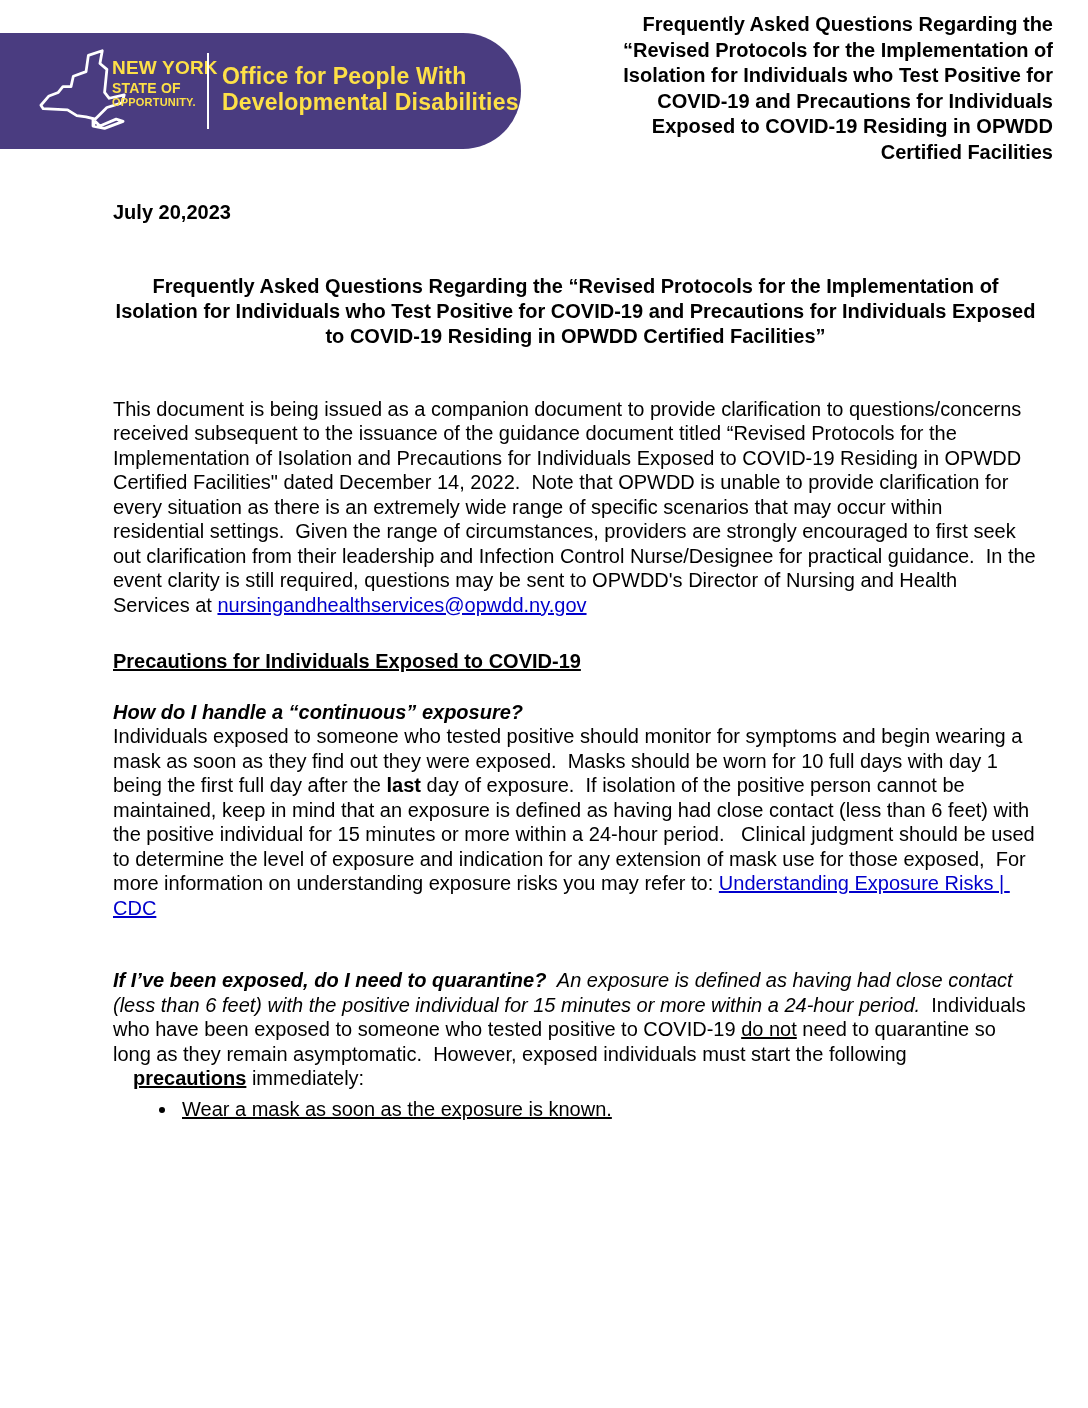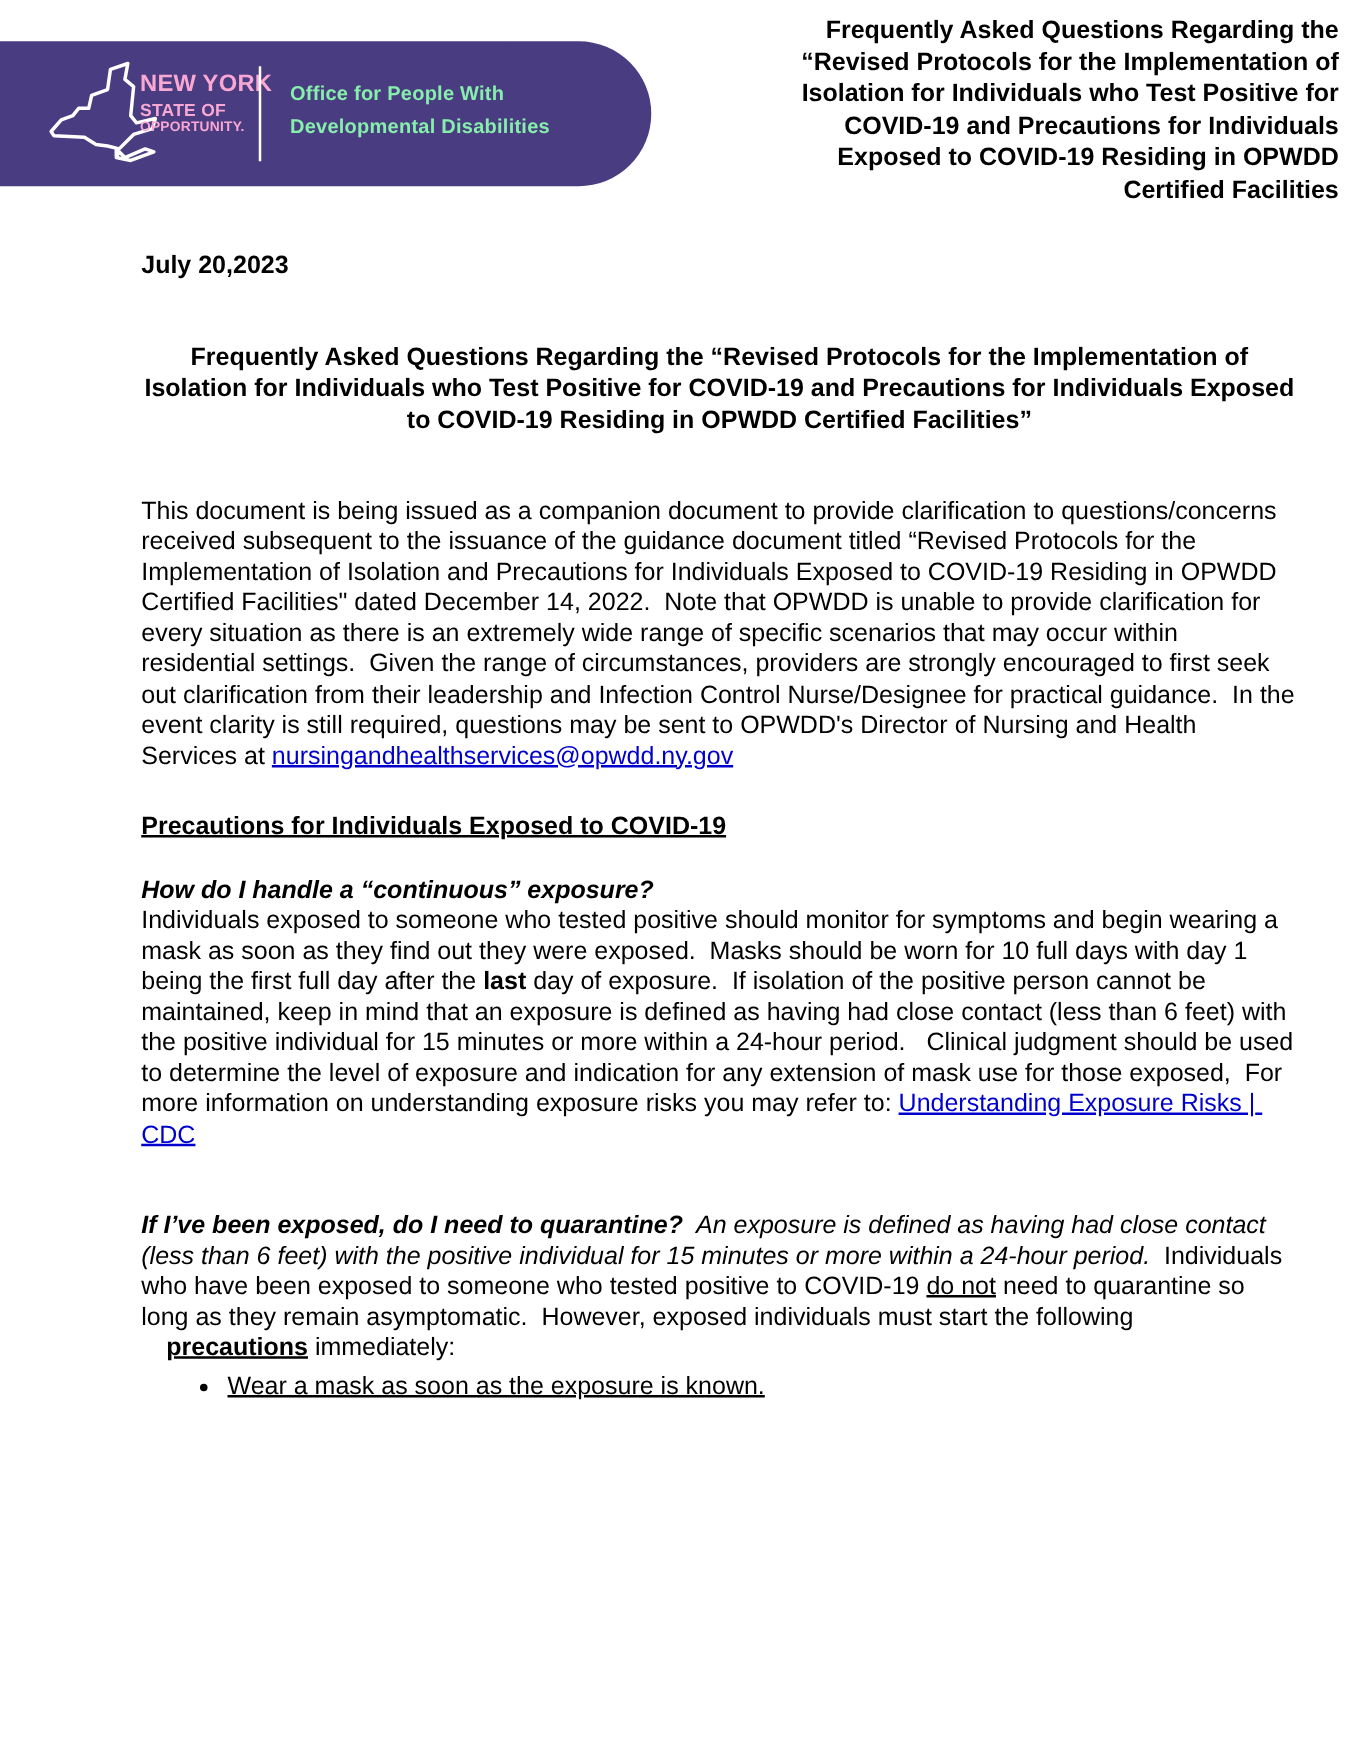--- a/index.html
+++ b/index.html
@@ -10,33 +10,33 @@
     position:relative;overflow:hidden;
   }
   
   .header{position:relative;height:160px;}
   .banner{
     position:absolute;left:0;top:33px;width:521px;height:116px;
     background:#4a3c80;border-radius:0 58px 58px 0;
   }
   .ny-mark{position:absolute;left:34px;top:12px;}
   .state-text{
-    position:absolute;left:112px;top:25px;color:#f9a8d4;line-height:1;
+    position:absolute;left:112px;top:25px;color:#fde047;line-height:1;
     letter-spacing:.2px;
   }
   .state-text .l1{font-size:19px;font-weight:bold;}
   .state-text .l2{font-size:14px;font-weight:bold;margin-top:4px;}
   .state-text .l3{font-size:11px;font-weight:bold;margin-top:2px;}
   .divider{position:absolute;left:207px;top:20px;width:2px;height:76px;background:#fff;}
   .office-text{
-    position:absolute;left:232px;top:30px;color:#86efac;
-    font-size:16px;font-weight:bold;line-height:26px;letter-spacing:.2px;
+    position:absolute;left:222px;top:30px;color:#fde047;
+    font-size:23px;font-weight:bold;line-height:26px;letter-spacing:.2px;
   }
   .header-right{
-    position:absolute;top:12px;right:17px;width:480px;
+    position:absolute;top:12px;right:35px;width:480px;
     text-align:right;font-weight:bold;font-size:20px;line-height:25.5px;
   }
   
   .content{margin-left:113px;width:925px;font-size:20px;line-height:24.5px;}
   .date{font-weight:bold;margin-top:40px;}
   .doc-title{
     margin-top:49px;text-align:center;font-weight:bold;line-height:25px;
   }
   .para{white-space:pre-wrap;}
   .intro{margin-top:48px;}

